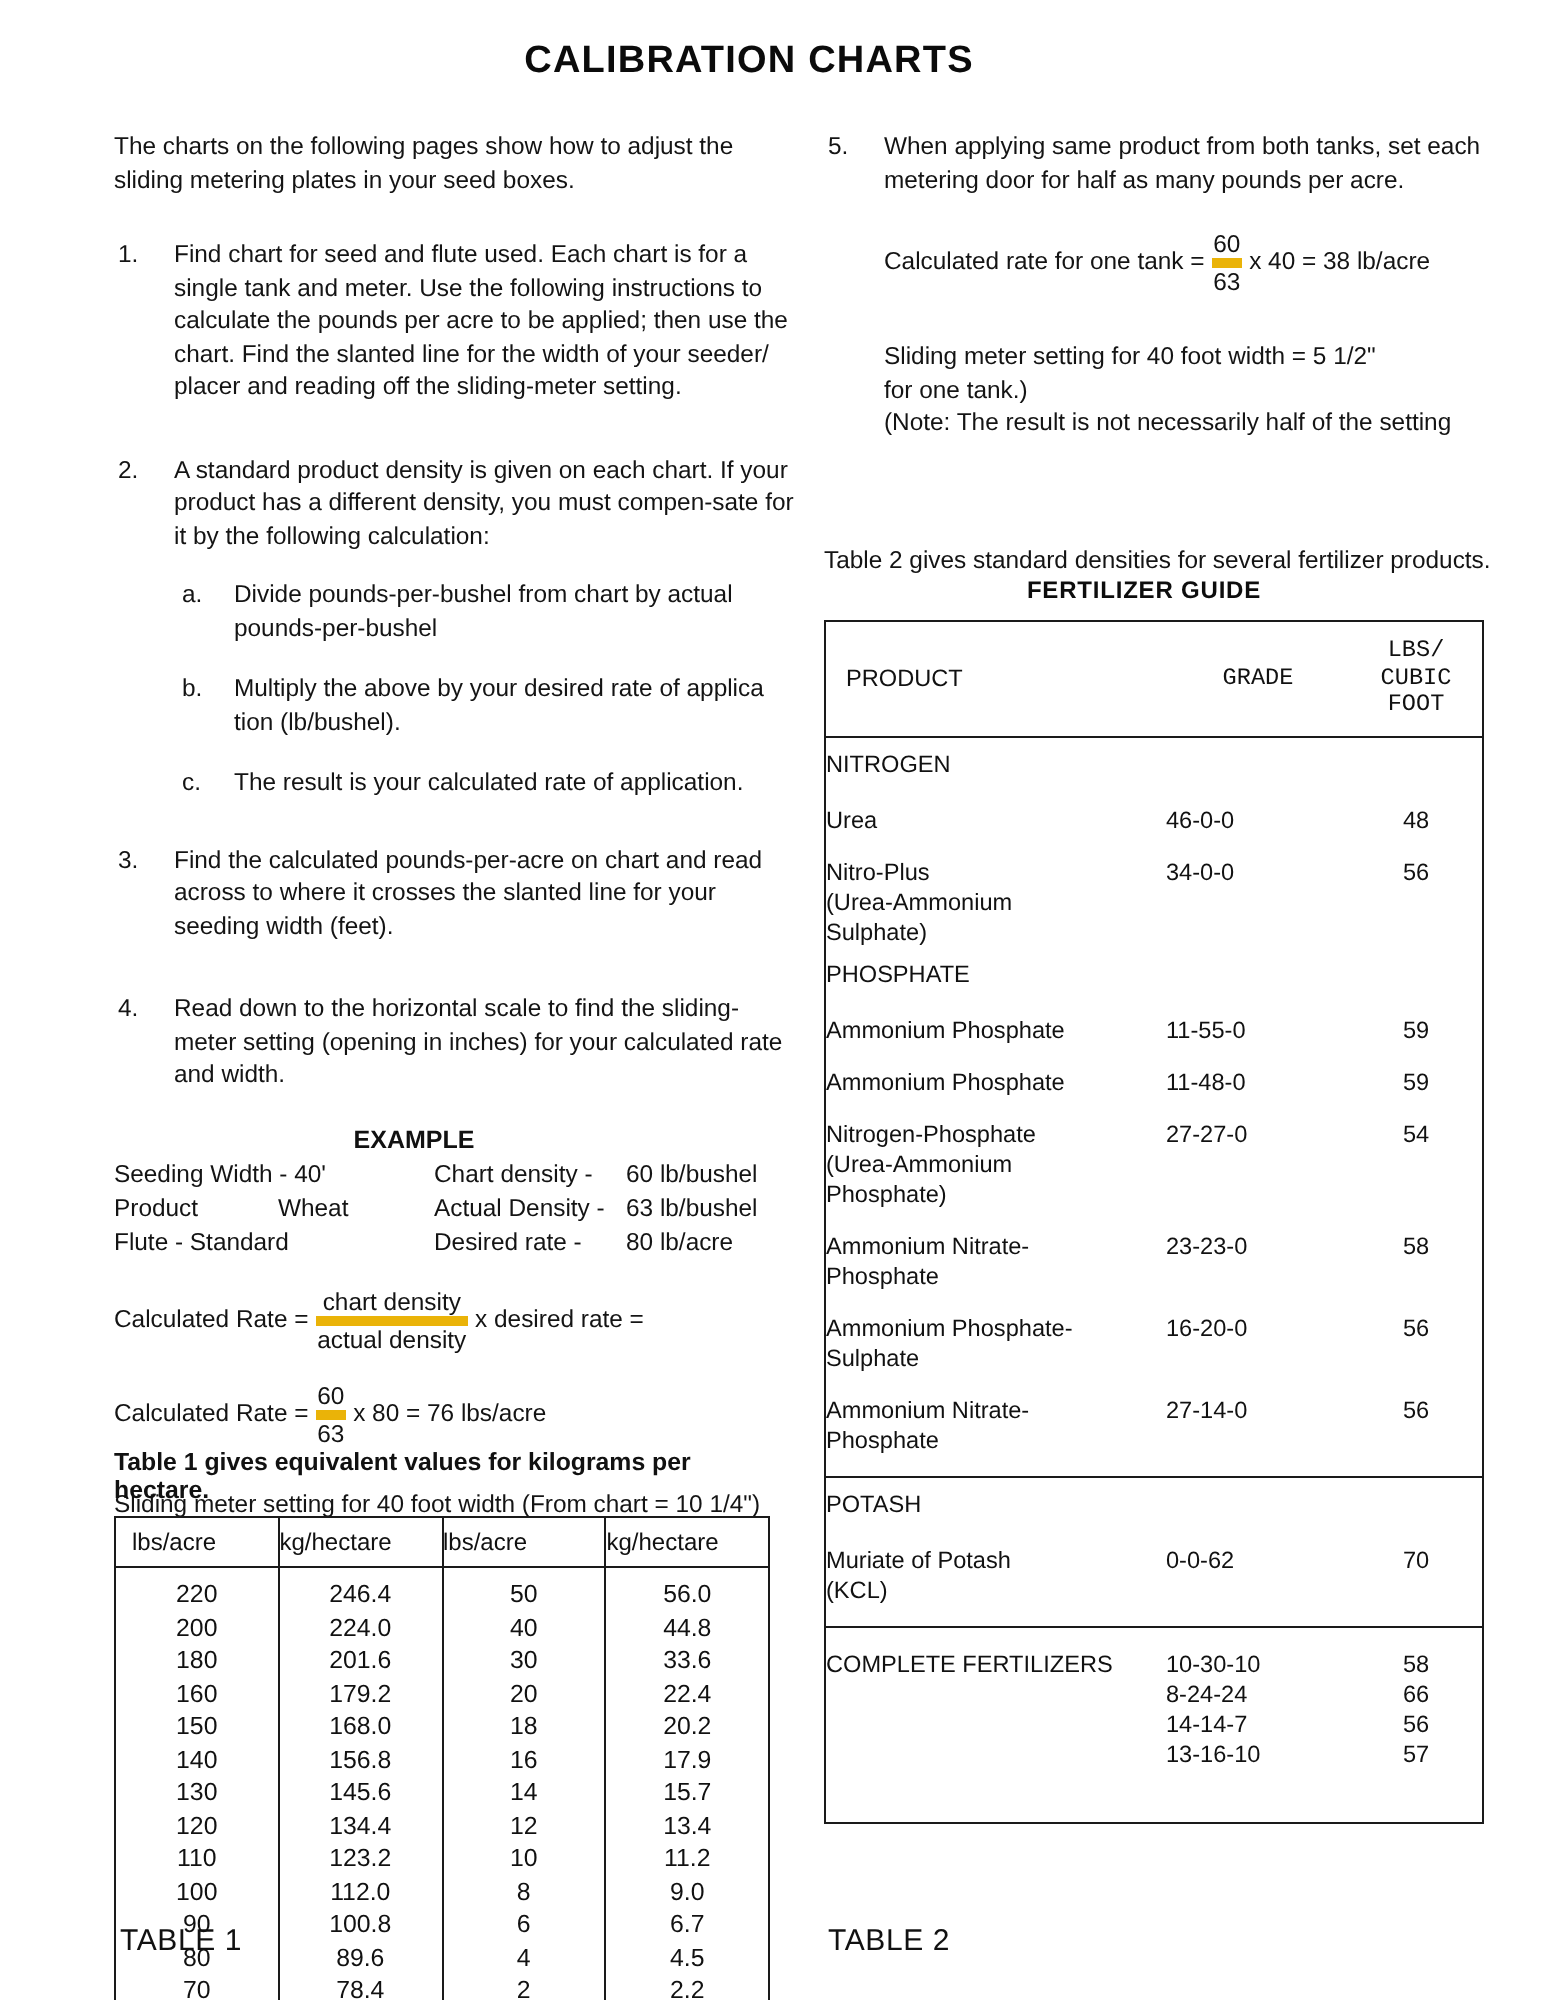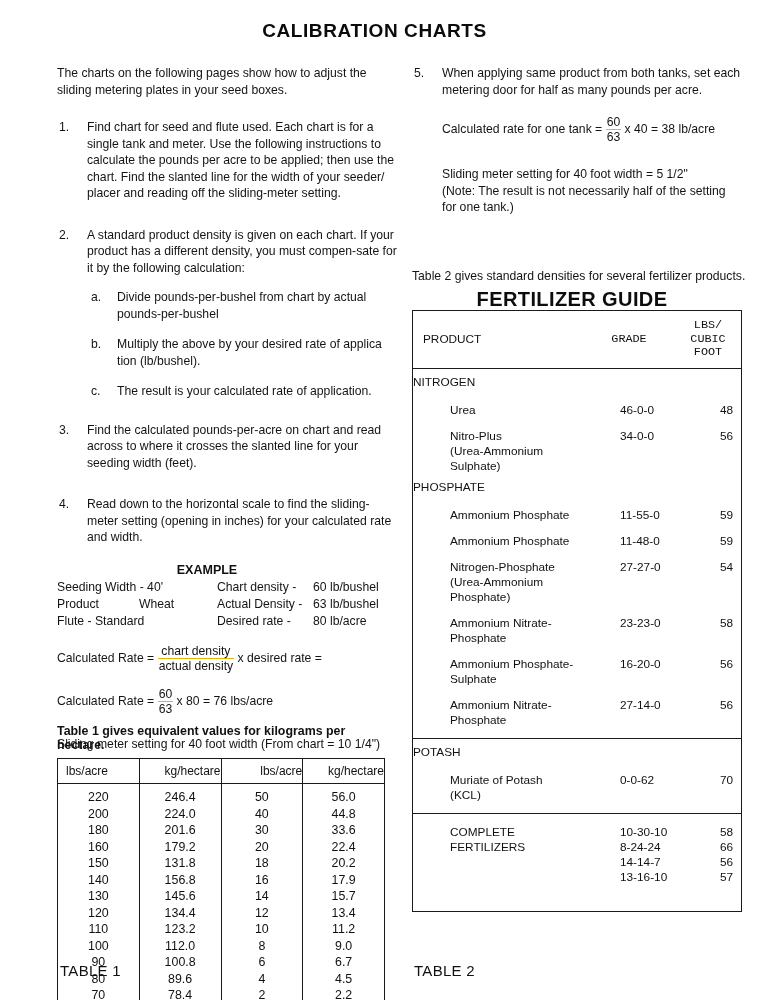--- a/index.html
+++ b/index.html
@@ -112,21 +112,21 @@
     margin-top: 14px;
   }
   .frac {
     display: inline-block;
     text-align: center;
     vertical-align: middle;
     line-height: 14px;
   }
   .frac .top {
     display: block;
-    border-bottom: 1px solid #eab308;
+    border-bottom: 5px solid #eab308;
     padding: 0 1px;
   }
   .frac .bot {
     display: block;
     padding: 0 1px;
   }
 
   .tbl-caption {
     font-size: 12.4px;
     font-weight: bold;
@@ -146,21 +146,21 @@
     width: 328px;
     table-layout: fixed;
     border: 1.6px solid #1a1a1a;
   }
   table.t1 th {
     font-size: 12px;
     font-weight: normal;
     padding: 5px 0 5px 0;
     border-bottom: 1.4px solid #1a1a1a;
     border-right: 1.3px solid #1a1a1a;
-    text-align: right;
+    text-align: left;
     color: #111;
   }
   table.t1 th.lead { text-align: left; padding-left: 8px; }
   table.t1 th:last-child { border-right: none; }
   table.t1 td {
     font-size: 12.4px;
     padding: 0;
     border-right: 1.3px solid #1a1a1a;
     text-align: center;
     vertical-align: top;
@@ -178,21 +178,21 @@
     letter-spacing: 0.3px;
   }
 
   
   .fert-title {
     position: absolute;
     left: 412px;
     top: 288px;
     width: 348px;
     text-align: center;
-    font-size: 20px;
+    font-size: 12px;
     font-weight: bold;
     letter-spacing: 0.4px;
     color: #0d0d0d;
     padding-right: 28px;
     box-sizing: border-box;
   }
   .table2-wrap {
     position: absolute;
     left: 412px;
     top: 310px;
@@ -219,21 +219,21 @@
     font-size: 11.8px;
     color: #111;
     vertical-align: top;
     line-height: 15px;
     padding: 0;
   }
   .t2-prod { padding: 0 0 0 10px; }
   .t2-grade { text-align: left; padding-left: 4px; }
   .t2-val { text-align: center; }
   tr.sec-head td { padding-top: 6px; padding-bottom: 2px; }
-  tr.row td { padding-top: 11px; padding-left: 37px; }
+  tr.row td { padding-top: 11px; }
   tr.sec-end td {
     border-bottom: 1.6px solid #1a1a1a;
     padding-bottom: 10px;
   }
   .multi { display: block; }
   .t2-foot-pad td { height: 26px; }
 </style>
 </head>
 <body>
 
@@ -357,21 +357,21 @@
                 <div>80</div>
                 <div>70</div>
               </div>
           </td>
           <td>
             <div class="t1-colinner">
                 <div>246.4</div>
                 <div>224.0</div>
                 <div>201.6</div>
                 <div>179.2</div>
-                <div>131.8</div>
+                <div>168.0</div>
                 <div>156.8</div>
                 <div>145.6</div>
                 <div>134.4</div>
                 <div>123.2</div>
                 <div>112.0</div>
                 <div>100.8</div>
                 <div>89.6</div>
                 <div>78.4</div>
               </div>
           </td>
@@ -428,22 +428,22 @@
       <span class="frac">
         <span class="top">60</span>
         <span class="bot">63</span>
       </span>
       <span>x 40 = 38 lb/acre</span>
     </div>
 
     <div class="gap-l"></div>
 
     <div class="indent-block">Sliding meter setting for 40 foot width = 5 1/2"</div>
+    <div class="indent-block">for one tank.)</div>
     <div class="indent-block">(Note:  The result is not necessarily half of the setting</div>
-    <div class="indent-block">for one tank.)</div>
 
     <div style="height:52px"></div>
 
     <p class="para">Table 2 gives standard densities for several fertilizer products.</p>
   </div>
 
   <div class="fert-title">FERTILIZER GUIDE</div>
 
   <div class="table2-wrap">
     <table class="t2">

